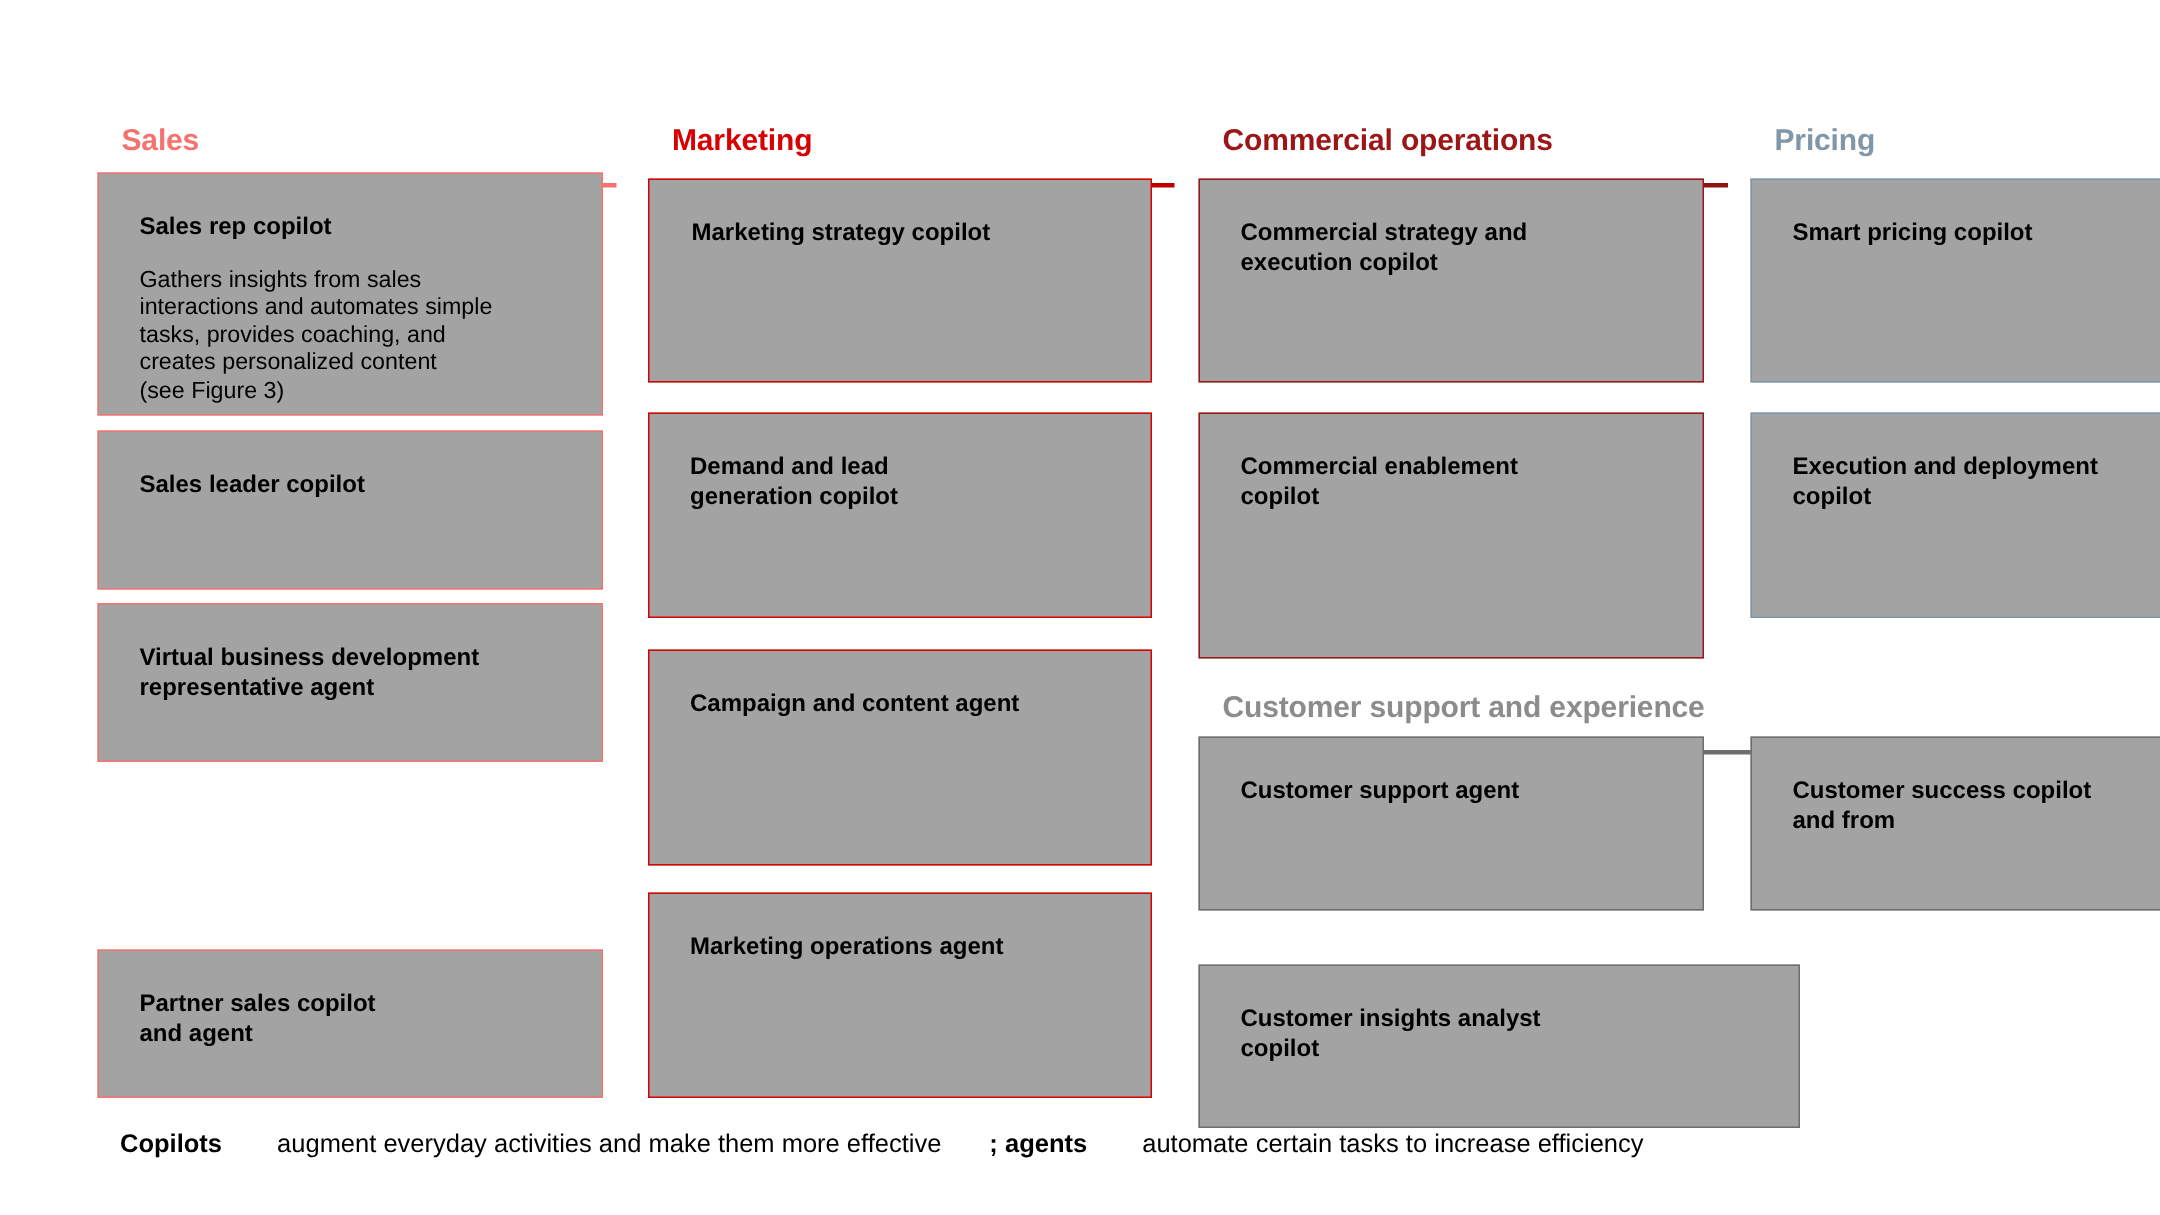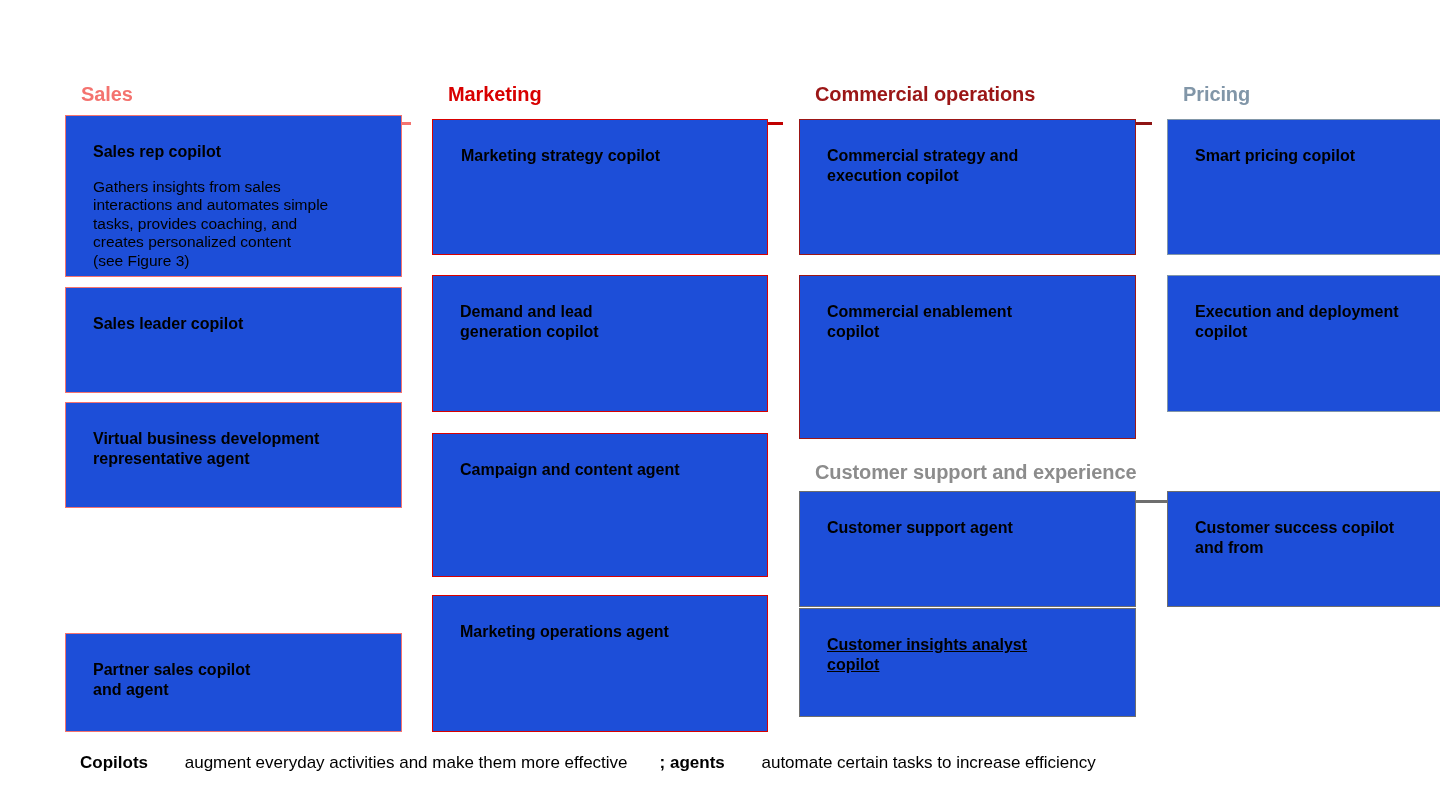--- a/index.html
+++ b/index.html
@@ -53,21 +53,21 @@
 
   .accent-pricing .sec-title { color: #8196a8; }
   .accent-pricing .sec-rule  { background: #8196a8; }
 
   .accent-support .sec-title { color: #8c8c8c; }
   .accent-support .sec-rule  { background: #6e6e6e; }
 
   
   .card {
     position: absolute;
-    background: #1d4ed8;
+    background: #a3a3a3;
     border: 1px solid #000;
     padding: 10px 12px 8px 11px;
   }
   .card .card-title {
     font-size: 16px;
     font-weight: bold;
     line-height: 19.5px;
     white-space: pre-line;
   }
   .card .card-desc {
@@ -198,21 +198,21 @@
 
   <div class="card b-support" style="left:735px; top:427px; width:337px; height:116px;">
     <div class="card-title">Customer support agent</div>
   </div>
 
   <div class="card b-support" style="left:1103px; top:427px; width:337px; height:116px;">
     <div class="card-title">Customer success copilot
 and from</div>
   </div>
 
-  <div class="card b-support" style="left:735px; top:544px; width:337px; height:109px;text-decoration:underline;">
+  <div class="card b-support" style="left:735px; top:579px; width:401px; height:109px;">
     <div class="card-title">Customer insights analyst
 copilot</div>
   </div>
 
   <div class="footnote">
     <b>Copilots</b><span> augment everyday activities and make them more effective</span><b>; agents</b><span> automate certain tasks to increase efficiency</span>
   </div>
 
   <div class="source">Source: Bain &amp; Company</div>
 

